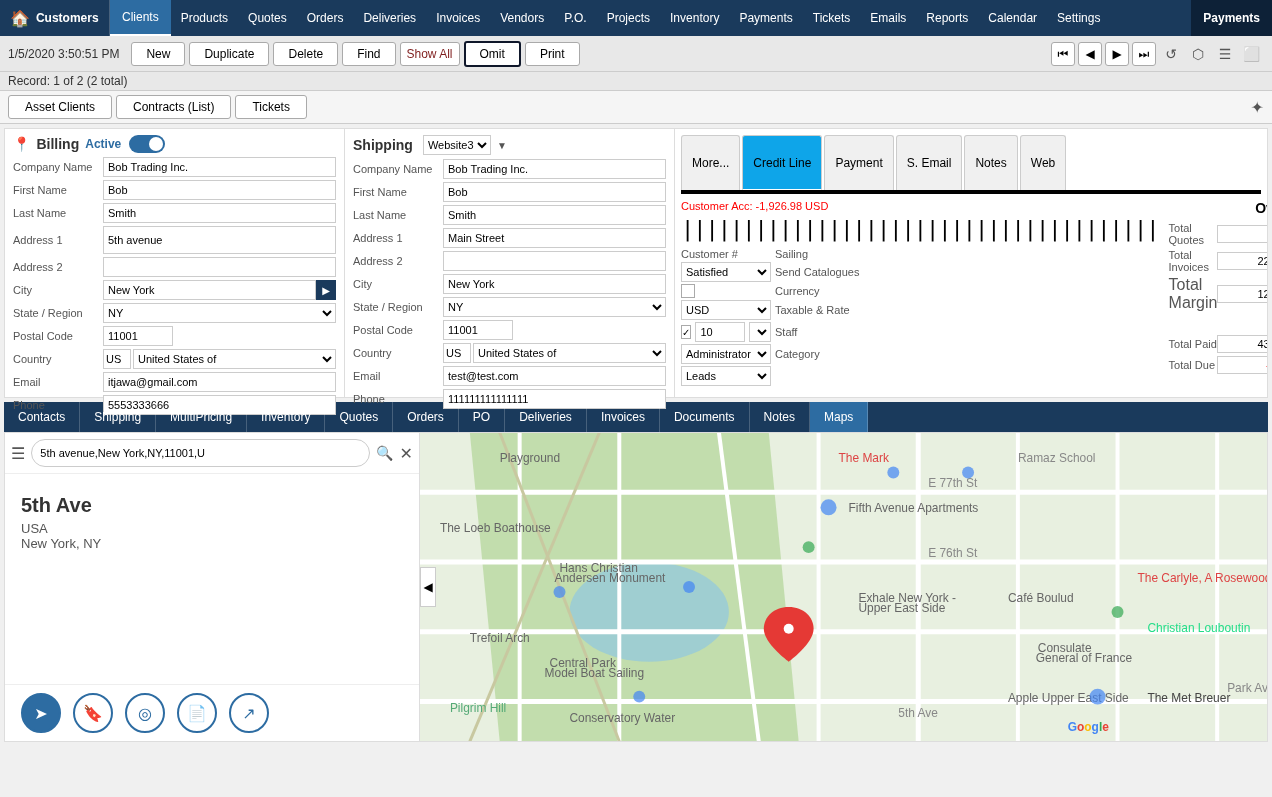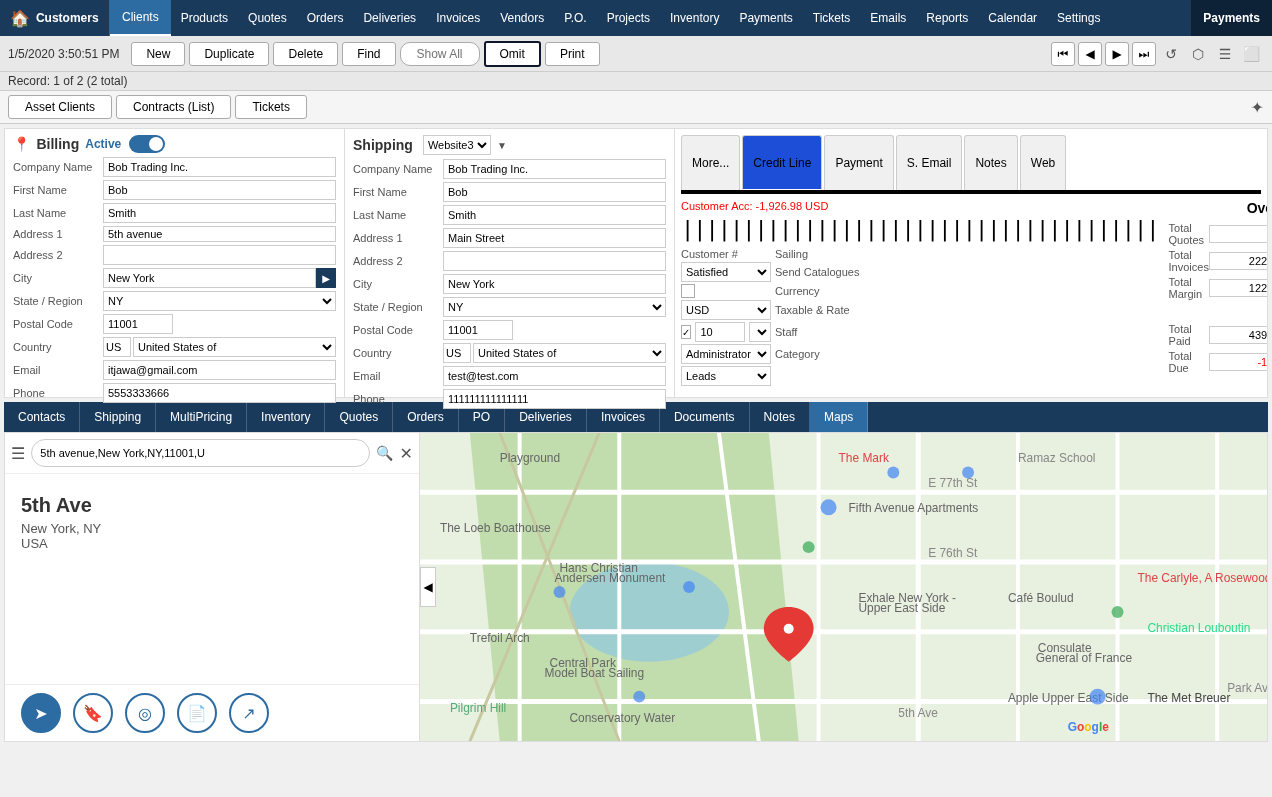--- a/index.html
+++ b/index.html
@@ -37,21 +37,21 @@
 </div>
 
 <div style="display:flex; align-items:center; background:#e8e8e8; padding:4px 8px; border-bottom:1px solid #ccc; gap:4px; height:36px;">
   <div style="font-size:11px; color:#333; margin-right:8px;">
     <div>1/5/2020 3:50:51 PM</div>
   </div>
   <button style="padding:4px 14px; background:white; border:1px solid #aaa; border-radius:3px; cursor:pointer; font-size:12px;">New</button>
   <button style="padding:4px 14px; background:white; border:1px solid #aaa; border-radius:3px; cursor:pointer; font-size:12px;">Duplicate</button>
   <button style="padding:4px 14px; background:white; border:1px solid #aaa; border-radius:3px; cursor:pointer; font-size:12px;">Delete</button>
   <button style="padding:4px 14px; background:white; border:1px solid #aaa; border-radius:3px; cursor:pointer; font-size:12px;">Find</button>
-  <button style="padding:4px 16px; background:white; border:1px solid #aaa; border-radius:10px; cursor:pointer; font-size:12px; color:#737373;">Show All</button>
+  <button style="padding:4px 6px; background:white; border:1px solid #aaa; border-radius:3px; cursor:pointer; font-size:12px; color:#7f1d1d;">Show All</button>
   <button style="padding:4px 14px; background:white; border:2px solid #0f172a; border-radius:3px; cursor:pointer; font-size:12px;">Omit</button>
   <button style="padding:4px 14px; background:white; border:1px solid #aaa; border-radius:3px; cursor:pointer; font-size:12px;">Print</button>
   <div style="margin-left:auto; display:flex; align-items:center; gap:3px;">
     <div style="width:24px; height:24px; display:flex; align-items:center; justify-content:center; background:white; border:1px solid #aaa; border-radius:3px; cursor:pointer; font-size:12px;">⏮</div>
     <div style="width:24px; height:24px; display:flex; align-items:center; justify-content:center; background:white; border:1px solid #aaa; border-radius:3px; cursor:pointer; font-size:12px;">◀</div>
     <div style="width:24px; height:24px; display:flex; align-items:center; justify-content:center; background:white; border:1px solid #aaa; border-radius:3px; cursor:pointer; font-size:12px;">▶</div>
     <div style="width:24px; height:24px; display:flex; align-items:center; justify-content:center; background:white; border:1px solid #aaa; border-radius:3px; cursor:pointer; font-size:12px;">⏭</div>
     <div style="width:24px; height:24px; display:flex; align-items:center; justify-content:center; cursor:pointer; font-size:14px; color:#555;">↺</div>
     <div style="width:24px; height:24px; display:flex; align-items:center; justify-content:center; cursor:pointer; font-size:14px; color:#555;">⬡</div>
     <div style="width:24px; height:24px; display:flex; align-items:center; justify-content:center; cursor:pointer; font-size:14px; color:#555;">☰</div>
@@ -89,21 +89,21 @@
     <div class="field-row" style="display:flex; align-items:center; margin-bottom:3px;">
       <span style="width:90px; color:#555; font-size:11px; flex-shrink:0;">First Name</span>
       <input style="flex: 1 1 0%; height: 20px; border: 1px solid rgb(204, 204, 204); padding: 1px 4px; font-size: 11px;" value="Bob">
     </div>
     <div class="field-row" style="display:flex; align-items:center; margin-bottom:3px;">
       <span style="width:90px; color:#555; font-size:11px; flex-shrink:0;">Last Name</span>
       <input style="flex: 1 1 0%; height: 20px; border: 1px solid rgb(204, 204, 204); padding: 1px 4px; font-size: 11px;" value="Smith">
     </div>
     <div class="field-row" style="display:flex; align-items:center; margin-bottom:3px;">
       <span style="width:90px; color:#555; font-size:11px; flex-shrink:0;">Address 1</span>
-      <input style="flex: 1 1 0%; height: 16px; border: 1px solid rgb(204, 204, 204); padding: 1px 4px; font-size: 11px;" value="5th avenue">
+      <input style="flex: 1 1 0%; height: 28px; border: 1px solid rgb(204, 204, 204); padding: 1px 4px; font-size: 11px;" value="5th avenue">
     </div>
     <div class="field-row" style="display:flex; align-items:center; margin-bottom:3px;">
       <span style="width:90px; color:#555; font-size:11px; flex-shrink:0;">Address 2</span>
       <input style="flex: 1 1 0%; height: 20px; border: 1px solid rgb(204, 204, 204); padding: 1px 4px; font-size: 11px;" value="">
     </div>
     <div class="field-row" style="display:flex; align-items:center; margin-bottom:3px;">
       <span style="width:90px; color:#555; font-size:11px; flex-shrink:0;">City</span>
       <input style="flex: 1 1 0%; height: 20px; border: 1px solid rgb(204, 204, 204); padding: 1px 4px; font-size: 11px;" value="New York">
       <button style="width:20px; height:20px; background:#1a3a5c; color:white; border:none; cursor:pointer; font-size:10px; flex-shrink:0;">▶</button>
     </div>
@@ -181,21 +181,21 @@
     <div class="field-row" style="display:flex; align-items:center; margin-bottom:3px;">
       <span style="width:90px; color:#555; font-size:11px; flex-shrink:0;">Phone</span>
       <input style="flex: 1 1 0%; height: 20px; border: 1px solid rgb(204, 204, 204); padding: 1px 4px; font-size: 11px;" value="111111111111111">
     </div>
   </div>
 
   <div style="flex:1; padding:6px; overflow:hidden;">
 
     <div style="display:flex; border-bottom:4px solid #000000; margin-bottom:6px;">
       <button style="padding:4px 10px; cursor:pointer; font-size:12px; border:1px solid #ccc; border-bottom:none; background:#f0f0f0; margin-right:2px; border-radius:3px 3px 0 0;">More...</button>
-      <button style="padding:4px 10px; cursor:pointer; font-size:12px; border:1px solid #ccc; border-bottom:none; background:#1d4ed8; margin-right:2px; border-radius:3px 3px 0 0; border-bottom:1px solid white;">Credit Line</button>
+      <button style="padding:4px 10px; cursor:pointer; font-size:12px; border:1px solid #ccc; border-bottom:none; background:#0ea5e9; margin-right:2px; border-radius:3px 3px 0 0; border-bottom:1px solid white;">Credit Line</button>
       <button style="padding:4px 10px; cursor:pointer; font-size:12px; border:1px solid #ccc; border-bottom:none; background:#f0f0f0; margin-right:2px; border-radius:3px 3px 0 0;">Payment</button>
       <button style="padding:4px 10px; cursor:pointer; font-size:12px; border:1px solid #ccc; border-bottom:none; background:#f0f0f0; margin-right:2px; border-radius:3px 3px 0 0;">S. Email</button>
       <button style="padding:4px 10px; cursor:pointer; font-size:12px; border:1px solid #ccc; border-bottom:none; background:#f0f0f0; margin-right:2px; border-radius:3px 3px 0 0;">Notes</button>
       <button style="padding:20px 10px; cursor:pointer; font-size:12px; border:1px solid #ccc; border-bottom:none; background:#f0f0f0; margin-right:2px; border-radius:3px 3px 0 0;">Web</button>
     </div>
 
     <div style="display:flex; gap:10px;">
 
       <div style="flex:0 0 200px;">
         <div style="color:red; font-size:11px; margin-bottom:6px;">Customer Acc: -1,926.98 USD</div>
@@ -236,21 +236,21 @@
 
         <div style="display:flex; justify-content:space-between; align-items:center; margin-bottom:3px;">
           <span style="font-size:11px; color:#555;">Total Quotes</span>
           <input style="width: 100px; height: 18px; border: 1px solid rgb(204, 204, 204); padding: 1px 4px; font-size: 11px; text-align: right;" value="19.80">
         </div>
         <div style="display:flex; justify-content:space-between; align-items:center; margin-bottom:3px;">
           <span style="font-size:11px; color:#555;">Total Invoices</span>
           <input style="width: 100px; height: 18px; border: 1px solid rgb(204, 204, 204); padding: 1px 4px; font-size: 11px; text-align: right;" value="222,868.80">
         </div>
         <div style="display:flex; justify-content:space-between; align-items:center; margin-bottom:3px;">
-          <span style="font-size:11px; color:#555;">Total Margin</span>
+          <span style="font-size:16px; color:#555;">Total Margin</span>
           <input style="width: 100px; height: 18px; border: 1px solid rgb(204, 204, 204); padding: 1px 4px; font-size: 11px; text-align: right;" value="122,075.18">
         </div>
         <div style="height:20px;"></div>
         <div style="display:flex; justify-content:space-between; align-items:center; margin-bottom:3px;">
           <span style="font-size:11px; color:#555;">Total Paid</span>
           <input style="width: 100px; height: 18px; border: 1px solid rgb(204, 204, 204); padding: 1px 4px; font-size: 11px; text-align: right;" value="439,944.89">
         </div>
         <div style="display:flex; justify-content:space-between; align-items:center; margin-bottom:3px;">
           <span style="font-size:11px; color:#555;">Total Due</span>
           <input style="width: 100px; height: 18px; border: 1px solid rgb(204, 204, 204); padding: 1px 4px; font-size: 11px; text-align: right; color: red;" value="-1,926.98">
@@ -280,22 +280,22 @@
   <div style="width:415px; flex-shrink:0; background:white; border-right:1px solid #ddd; position:relative; display:flex; flex-direction:column;">
     <div style="display:flex; align-items:center; padding:6px; background:white; border-bottom:1px solid #eee; gap:6px;">
       <span style="font-size:16px; color:#555; cursor:pointer;">☰</span>
       <input style="flex: 1 1 0%; height: 28px; border: 1px solid rgb(204, 204, 204); padding: 0px 8px; border-radius: 14px; font-size: 11px;" value="5th avenue,New York,NY,11001,U">
       <span style="font-size:14px; color:#555; cursor:pointer;">🔍</span>
       <span style="font-size:16px; color:#555; cursor:pointer;">✕</span>
     </div>
 
     <div style="padding:20px 16px; flex:1;">
       <div style="font-size:20px; font-weight:bold; color:#333; margin-bottom:4px;">5th Ave</div>
+      <div style="font-size:13px; color:#555;">USA</div>
       <div style="font-size:13px; color:#555;">New York, NY</div>
-      <div style="font-size:13px; color:#555;">USA</div>
     </div>
 
     <div style="display:flex; align-items:center; padding:8px 16px; gap:12px; border-top:1px solid #eee;">
       <div style="width:40px; height:40px; border-radius:50%; background:#2d6ca2; border:2px solid #2d6ca2; display:flex; align-items:center; justify-content:center; cursor:pointer; color:white; font-size:16px;">➤</div>
       <div style="width:40px; height:40px; border-radius:50%; border:2px solid #2d6ca2; display:flex; align-items:center; justify-content:center; cursor:pointer; color:#2d6ca2; font-size:16px;">🔖</div>
       <div style="width:40px; height:40px; border-radius:50%; border:2px solid #2d6ca2; display:flex; align-items:center; justify-content:center; cursor:pointer; color:#2d6ca2; font-size:16px;">◎</div>
       <div style="width:40px; height:40px; border-radius:50%; border:2px solid #2d6ca2; display:flex; align-items:center; justify-content:center; cursor:pointer; color:#2d6ca2; font-size:16px;">📄</div>
       <div style="width:40px; height:40px; border-radius:50%; border:2px solid #2d6ca2; display:flex; align-items:center; justify-content:center; cursor:pointer; color:#2d6ca2; font-size:16px;">↗</div>
     </div>
   </div>

